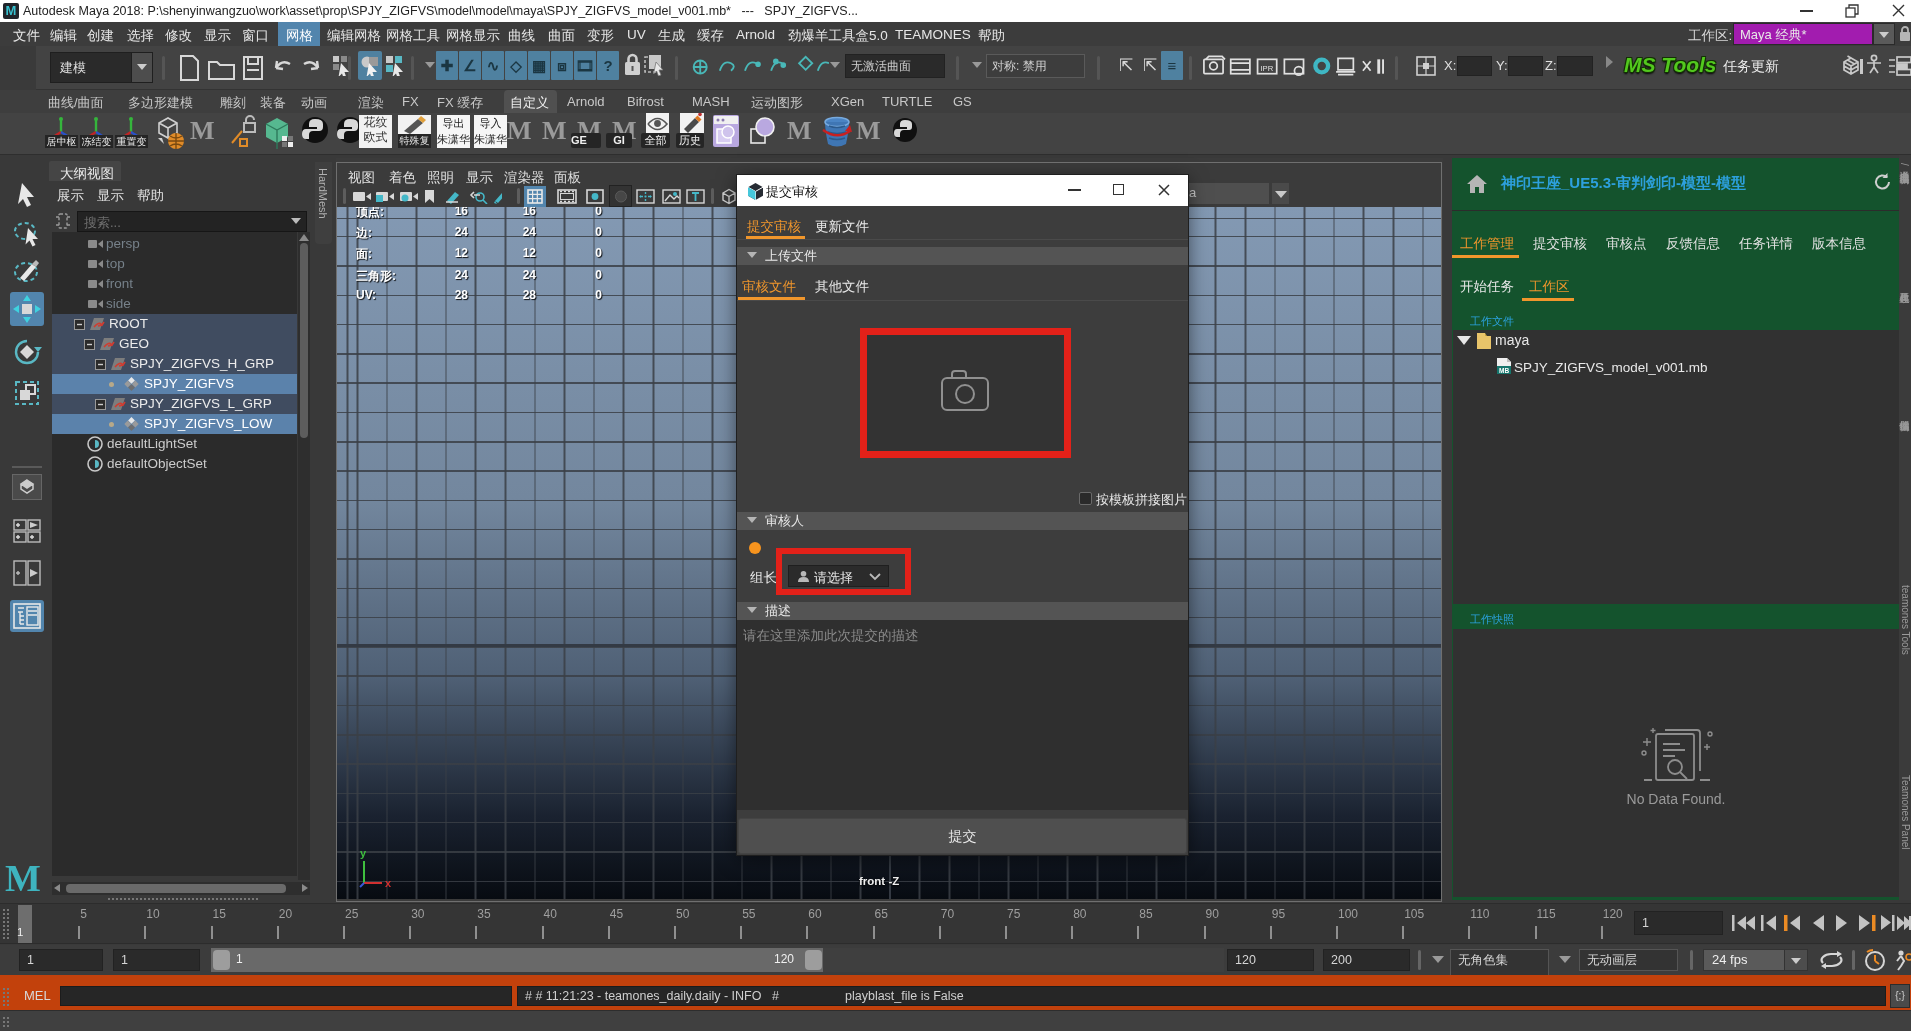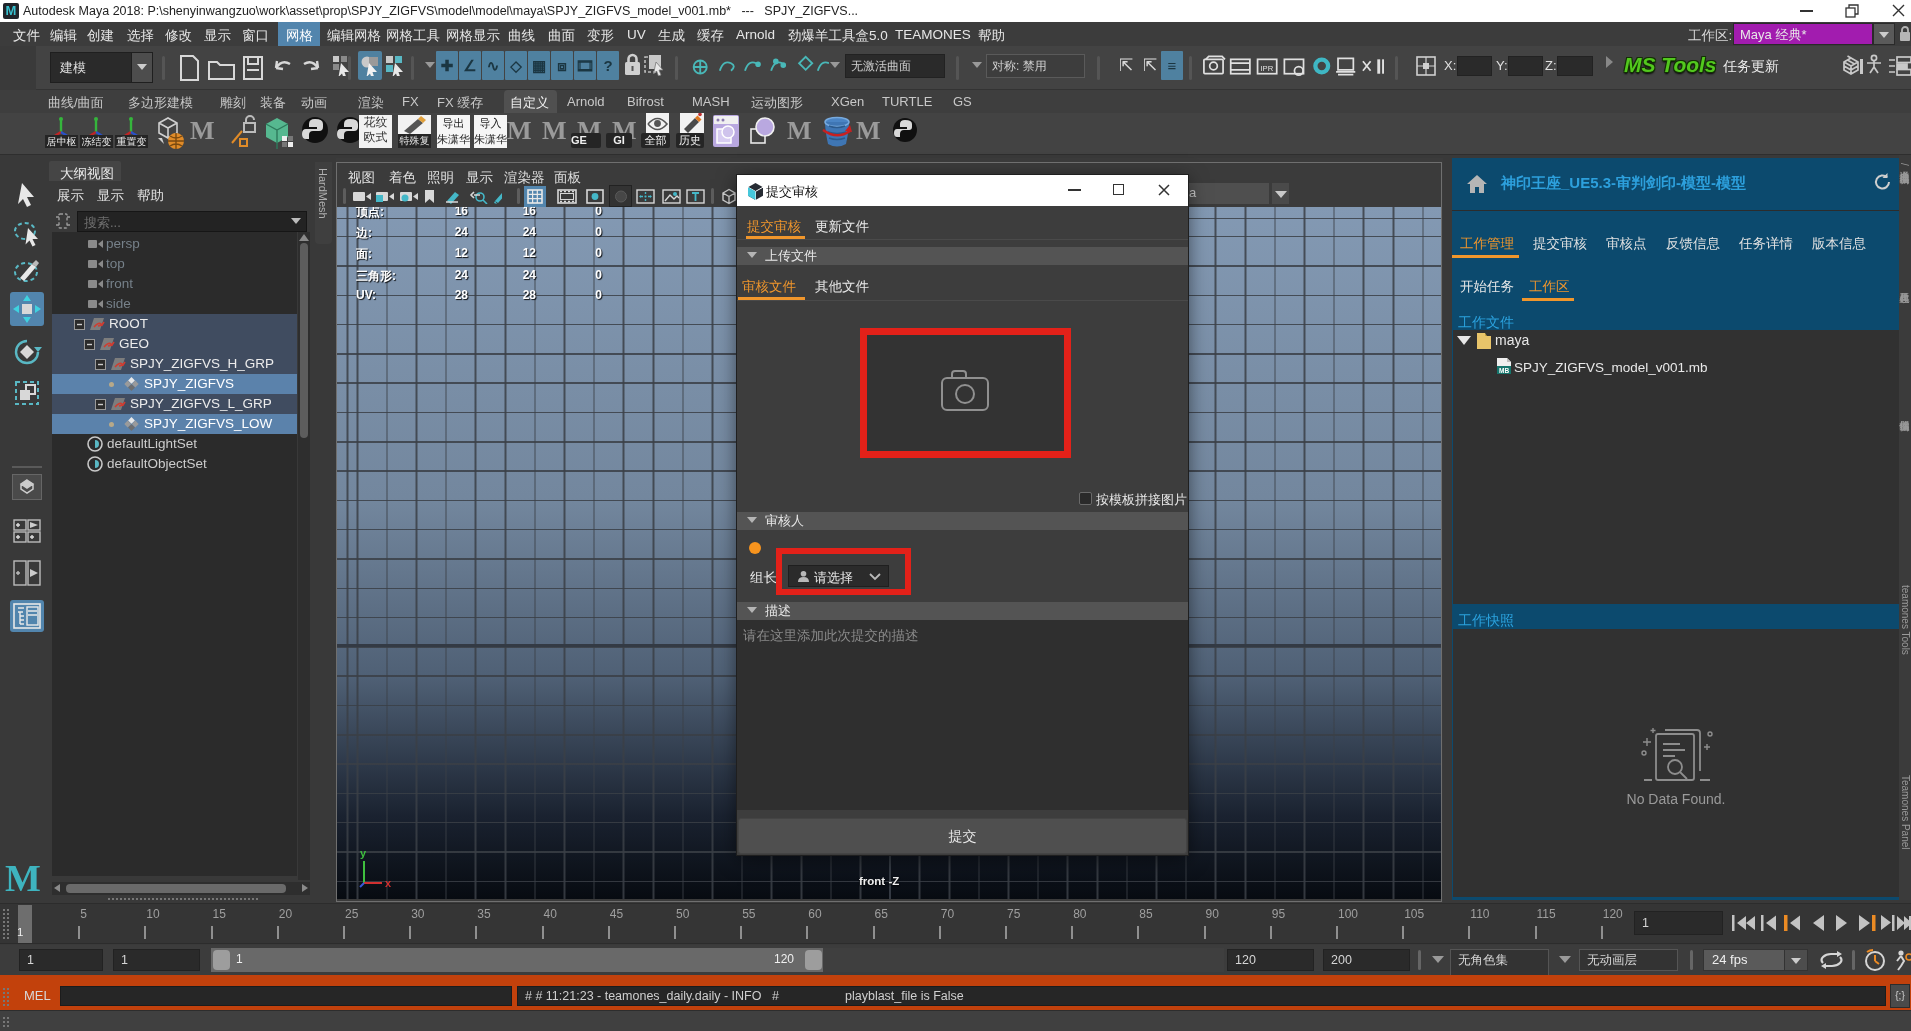--- a/index.html
+++ b/index.html
@@ -61,23 +61,23 @@
     repeating-linear-gradient(180deg, rgba(58,63,70,0.85) 0 1.5px, transparent 1.5px 29.3px),
     linear-gradient(180deg, #8399b3 0%, #73879e 42%, #4f6075 68%, #1a2230 88%, #070b11 100%);
   background-position: 19.5px 0, 0 29px, 0 0;
 }
 .hud { position:absolute; color:#ffffff; font-size:12px; font-weight:bold;
   text-shadow:1px 1px 1px rgba(0,0,0,0.9); }
 .hudv { width:50px; text-align:right; }
 .vmenu { position:absolute; top:11px; font-size:13.5px; color:#e0e0e0; }
 
 
-#rightpanel { position:absolute; left:1452px; top:3px; width:447px; height:742px; background:#0c4a6e; }
+#rightpanel { position:absolute; left:1452px; top:3px; width:447px; height:742px; background:#14532d; }
 #rtabs .rtab { position:absolute; top:0; font-size:13.5px; color:#e2e2e2; }
-.bluehead { color:#2ba2de; font-size:14px; position:absolute; }
+.bluehead { color:#2ba2de; font-size:11px; position:absolute;margin-left:12px; }
 #edgetabs { position:absolute; left:1899px; top:0px; width:12px; height:745px; background:#3b3b3b; }
 .etab { position:absolute; left:0; width:12px; color:#9a9a9a; font-size:10px;
   writing-mode:vertical-rl; text-align:center; }
 
 
 #dialog { position:absolute; left:737px; top:175px; width:451px; height:680px; background:#3d3d3d;
   box-shadow:0 4px 18px rgba(0,0,0,0.55); outline:1px solid #1f1f1f; font-size:13.5px; }
 #dlgtitle { position:absolute; left:0; top:0; width:451px; height:31px; background:#ffffff; }
 .dsection { position:absolute; left:0; width:451px; height:18px; background:#545454;
   color:#e8e8e8; font-size:13px; line-height:18px; }

